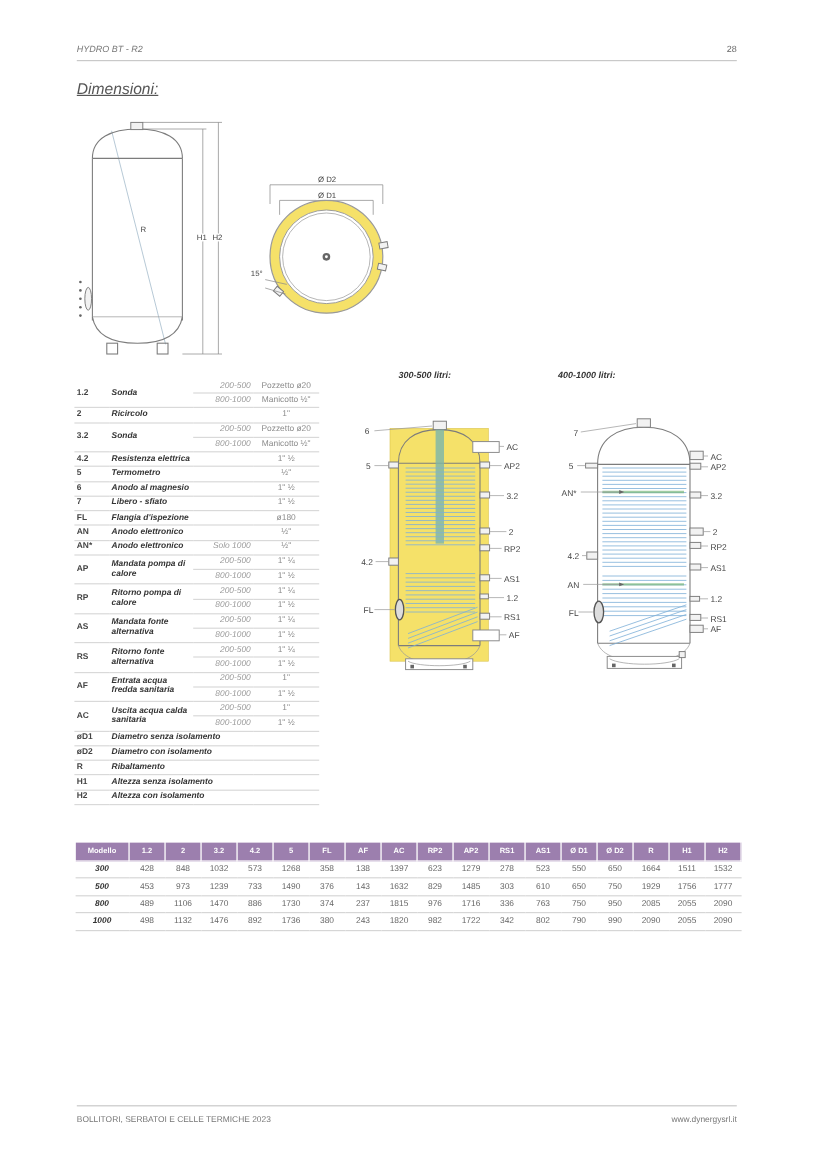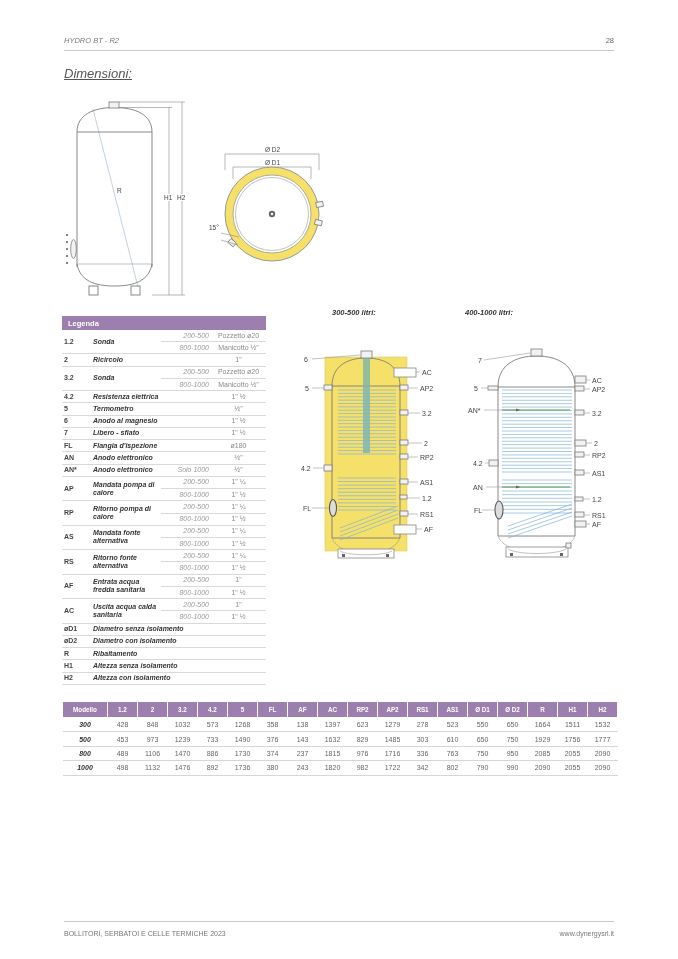--- a/index.html
+++ b/index.html
@@ -129,21 +129,20 @@
     <g>
       <line class="dim" x1="13" y1="101" x2="31" y2="105"></line>
       <line class="dim" x1="13" y1="108" x2="30" y2="113"></line>
     </g>
     <text class="dimlabel" x="57" y="20">Ø D2</text>
     <text class="dimlabel" x="57" y="33">Ø D1</text>
     <text class="dimlabel" x="1" y="98">15°</text>
   </svg>
 
   <div class="legend">
-    <div class="legend-header">Legenda</div>
     <table>
       <tbody>
           <tr>
             <td class="lg-code" rowspan="2">1.2</td>
             <td class="lg-name" rowspan="2">Sonda</td>
             <td class="lg-range">200-500</td>
             <td class="lg-val">Pozzetto ø20</td>
           </tr>
           <tr>
             <td class="lg-range">800-1000</td>

